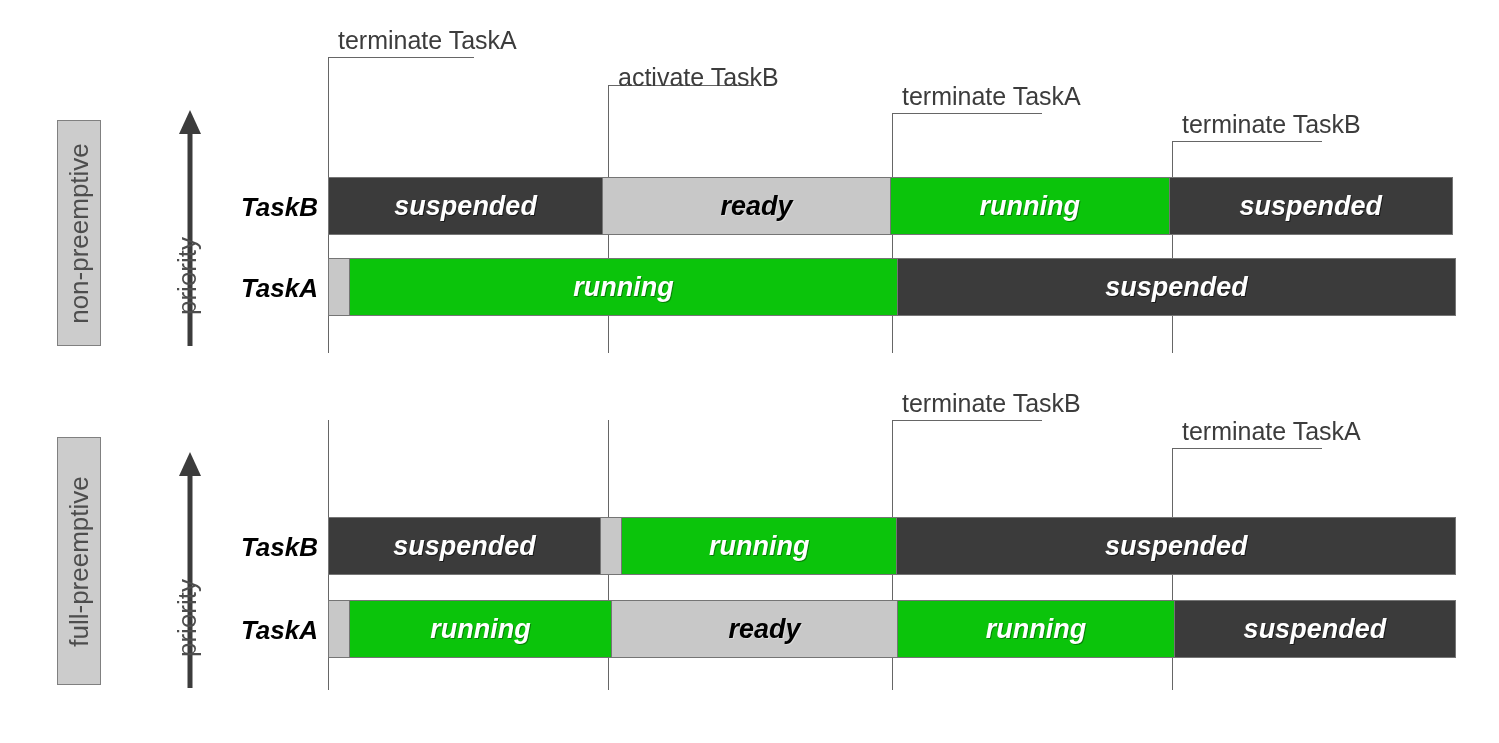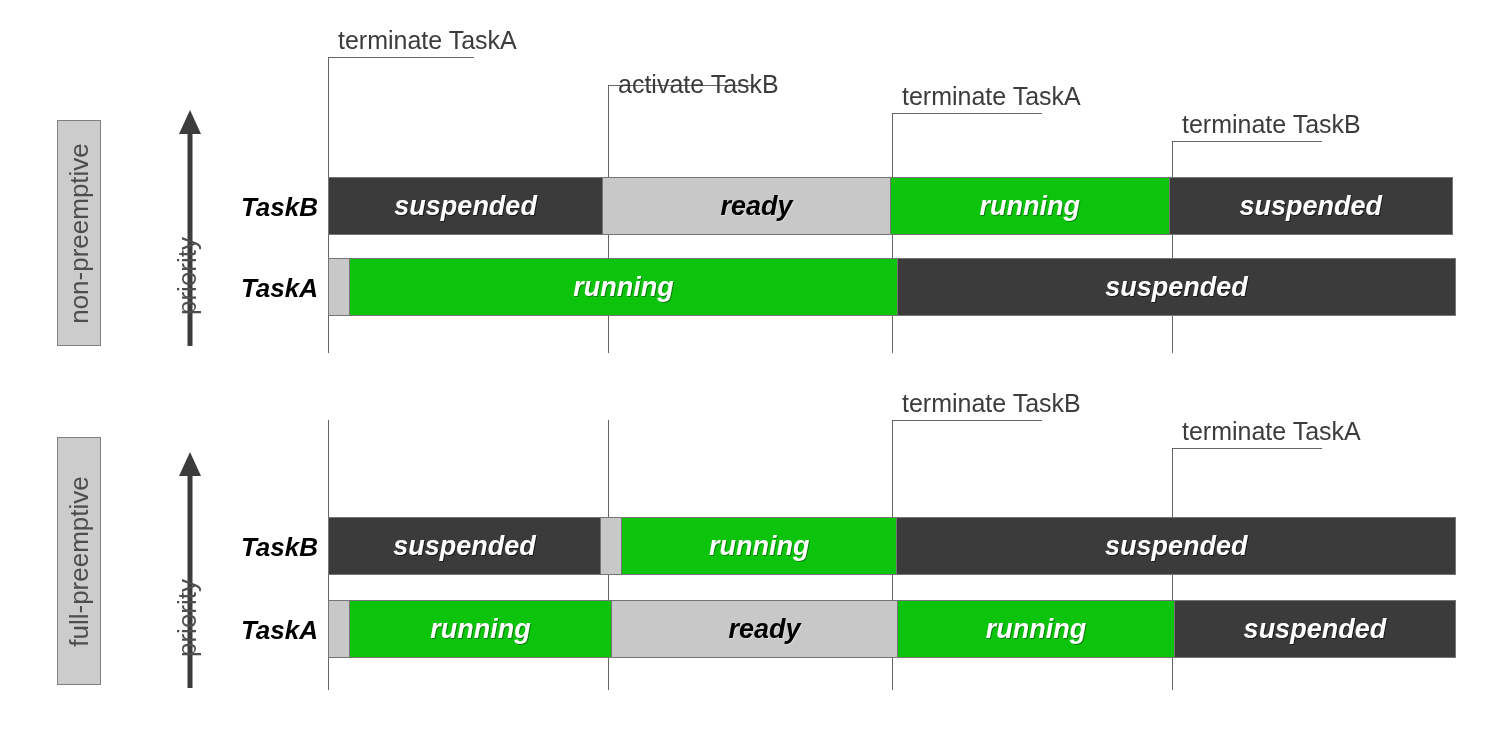--- a/index.html
+++ b/index.html
@@ -140,21 +140,21 @@
 
   <div class="gridline" style="left:328px; top:57px; height:296px;"></div>
   <div class="gridline" style="left:608px; top:85px; height:268px;"></div>
   <div class="gridline" style="left:892px; top:113px; height:240px;"></div>
   <div class="gridline" style="left:1172px; top:141px; height:212px;"></div>
 
   <div class="callout-rule" style="left:328px; top:57px; width:146px;"></div>
   <div class="callout-text" style="left:338px; top:26px;">terminate TaskA</div>
 
   <div class="callout-rule" style="left:608px; top:85px; width:146px;"></div>
-  <div class="callout-text" style="left:618px; top:70px;text-align:right;">activate TaskB</div>
+  <div class="callout-text" style="left:618px; top:63px;text-align:right;">activate TaskB</div>
 
   <div class="callout-rule" style="left:892px; top:113px; width:150px;"></div>
   <div class="callout-text" style="left:902px; top:82px;">terminate TaskA</div>
 
   <div class="callout-rule" style="left:1172px; top:141px; width:150px;"></div>
   <div class="callout-text" style="left:1182px; top:110px;">terminate TaskB</div>
 
   <div class="bar-row" style="left:328px; top:177px; width:1128px; height:58px;">
       <div class="seg suspended" style="width: 275.232px; height: 100%;">
         <span>suspended</span>

